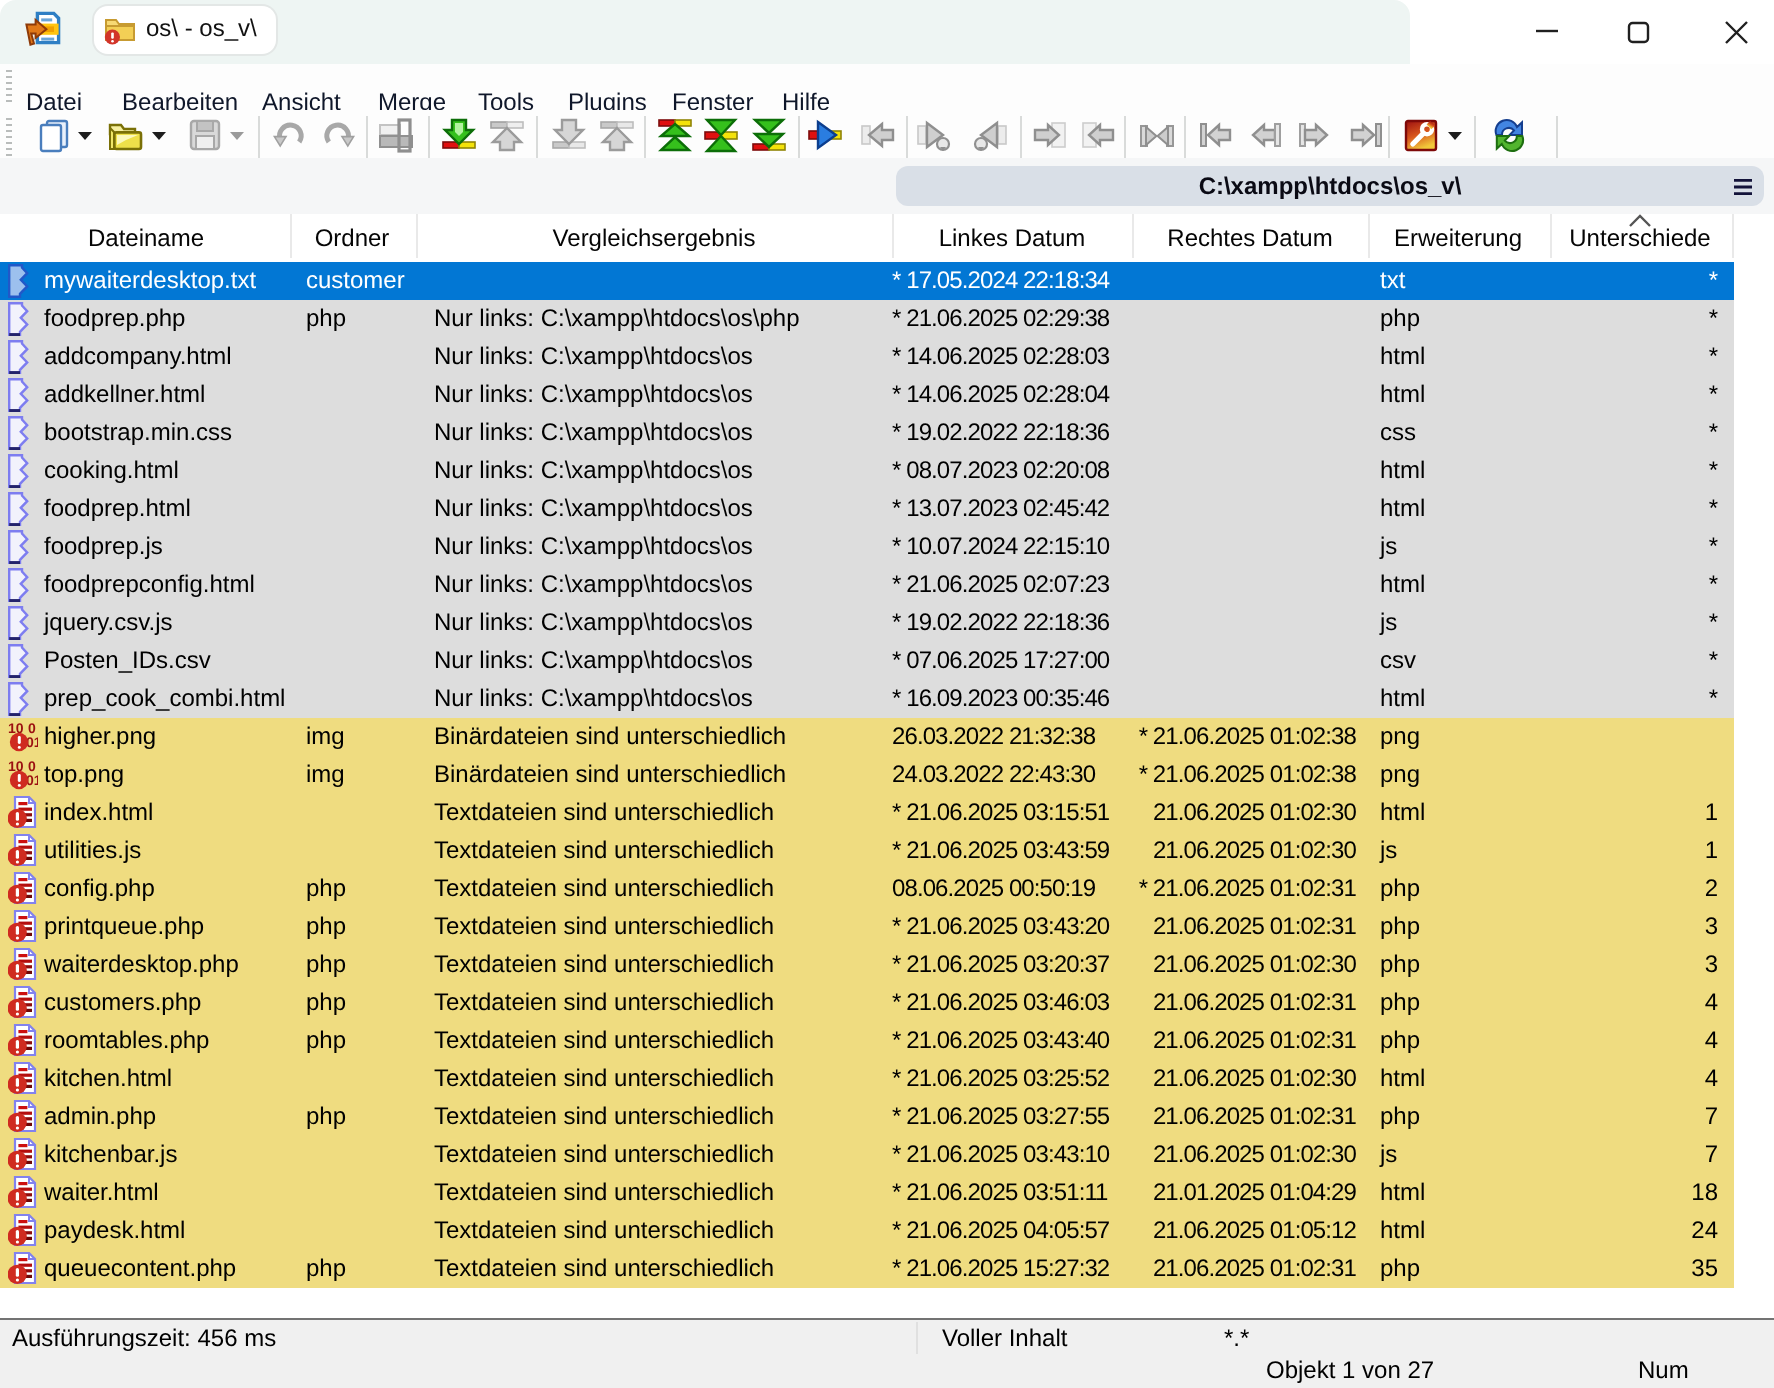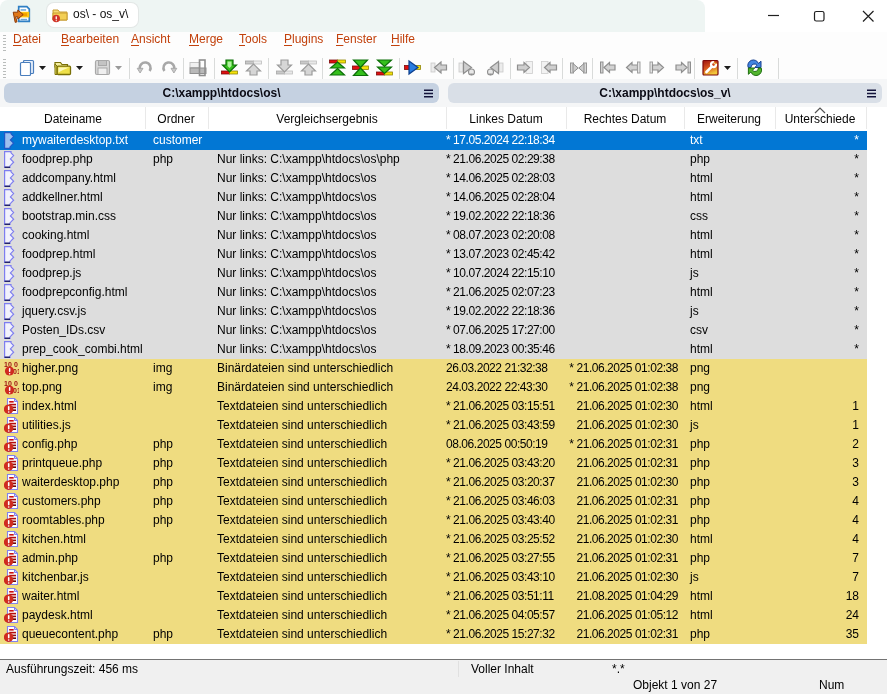--- a/index.html
+++ b/index.html
@@ -3,21 +3,21 @@
 *{margin:0;padding:0;box-sizing:border-box}
 html,body{width:887px;height:694px;overflow:hidden}
 body{font-family:"Liberation Sans",sans-serif;font-size:12px;color:#000;background:#fff;position:relative}
 .abs{position:absolute}
 
 #titlebar{position:absolute;left:0;top:0;width:705px;height:32px;background:#eef5f3;border-radius:8px 8px 0 0}
 #tab{position:absolute;left:47px;top:3px;width:91px;height:24px;background:#fff;border-radius:7px;box-shadow:0 0 0 1px #e3e7e6}
 #tab .tabtxt{position:absolute;left:26px;top:4px;font-size:12px;color:#111;white-space:pre}
 
 #menubar{position:absolute;left:0;top:32px;width:887px;height:23px;background:#fdfdfd}
-#menubar span{position:absolute;top:0;color:#c2410c}
+#menubar span{position:absolute;top:12px;color:#0f172a}
 #menubar u{text-decoration:underline;text-underline-offset:2px}
 
 #toolbar{position:absolute;left:0;top:55px;width:887px;height:24px;background:#fdfdfd}
 .tsep{position:absolute;top:3px;width:1px;height:22px;background:#d9dbda}
 .tico{position:absolute;top:4px}
 
 #pathrow{position:absolute;left:0;top:79px;width:887px;height:28px;background:#f5f6f7}
 .phdr{position:absolute;top:4px;height:20px;border-radius:6px;font-weight:bold;text-align:center;line-height:20px;color:#0a0a14}
 #phL{left:4px;width:435px;background:#c5d1e1}
 #phR{left:448px;width:434px;background:#d9dfe7}
@@ -240,23 +240,20 @@
       <path d="M1 7 L8 7 L4.5 11 Z" fill="#1d1d1d"></path>
     </svg>
   <div class="tsep" style="left:737px"></div>
   <svg class="tico" style="left:746px;top:4px" width="18" height="18" viewBox="0 0 18 18">
       <path d="M2.2 8.5 A5.5 5.5 0 0 1 12.5 4.5 L15 2.2 L15 8.5 L8.8 8.5 L11 6.2 A3.4 3.4 0 0 0 5 8.5 Z" fill="#4285e2" stroke="#153e8e" stroke-width="1"></path>
       <path d="M15.2 9 A5.5 5.5 0 0 1 4.9 13 L2.4 15.3 L2.4 9 L8.6 9 L6.4 11.3 A3.4 3.4 0 0 0 12.4 9 Z" fill="#52b52e" stroke="#1e6e10" stroke-width="1"></path>
     </svg>
   <div class="tsep" style="left:778px"></div>
 </div>
 <div id="pathrow">
-  <div id="phL" class="phdr">C:\xampp\htdocs\os\<svg class="phm" style="right:6px" width="9" height="9" viewBox="0 0 9 9">
-        <path d="M0 1.2 H9 M0 4.5 H9 M0 7.8 H9" stroke="#13133a" stroke-width="1.4"></path>
-      </svg></div>
   <div id="phR" class="phdr">C:\xampp\htdocs\os_v\<svg class="phm" style="right:6px" width="9" height="9" viewBox="0 0 9 9">
         <path d="M0 1.2 H9 M0 4.5 H9 M0 7.8 H9" stroke="#13133a" stroke-width="1.4"></path>
       </svg></div>
 </div>
 <div id="colhdr">
   <span class="h" style="left:73px">Dateiname</span>
   <span class="h" style="left:176px">Ordner</span>
   <span class="h" style="left:327px">Vergleichsergebnis</span>
   <span class="h" style="left:506px">Linkes Datum</span>
   <span class="h" style="left:625px">Rechtes Datum</span>
@@ -394,21 +391,21 @@
     <span class="c-ext">csv</span>
     <span class="c-diff">*</span>
   </div>
 <div class="r gray" style="top:340px">
     <svg class="ric" width="12" height="17" viewBox="0 0 12 17">
       <path d="M0.6 0.6 L7 0.6 L7 1.8 L9.6 4.6 L6.4 7.9 L9.6 11.2 L6 14.9 L6 16.4 L0.6 16.4 Z" fill="#f2f2fc" stroke="#7d7df0" stroke-width="1.2"></path>
       <path d="M0.6 16.3 L6 16.3" stroke="#23236b" stroke-width="1.5"></path>
     </svg>
     <span class="c-name">prep_cook_combi.html</span>
     <span class="c-res">Nur links: C:\xampp\htdocs\os</span>
-    <span class="c-ld">* 18.09.2023 00:35:46</span>
+    <span class="c-ld">* 16.09.2023 00:35:46</span>
     <span class="c-ext">html</span>
     <span class="c-diff">*</span>
   </div>
 <div class="r yel" style="top:359px">
     <svg class="ric" width="15" height="17" viewBox="0 0 15 17">
       <text x="0" y="6.5" font-size="7" font-weight="bold" fill="#9b1010" font-family="Liberation Sans">10</text>
       <text x="10" y="6.5" font-size="7" font-weight="bold" fill="#9b1010">0</text>
       <text x="9" y="13.5" font-size="7" font-weight="bold" fill="#9b1010">01</text>
       <circle cx="5.5" cy="11" r="4.6" fill="#cf2b20"></circle>
       <rect x="4.9" y="8" width="1.5" height="4" rx="0.7" fill="#fff"></rect>
@@ -641,21 +638,21 @@
       <rect x="5.2" y="5.8" width="6.8" height="1.6" fill="#b40d0d"></rect>
       <rect x="5.2" y="8.6" width="6.8" height="1.6" fill="#8f0a0a"></rect>
       <rect x="5.2" y="11.4" width="6.8" height="1.6" fill="#6e0606"></rect>
       <circle cx="4.6" cy="11.2" r="4.8" fill="#cf2b20"></circle>
       <rect x="3.9" y="8" width="1.6" height="4.4" rx="0.8" fill="#fff"></rect>
       <rect x="3.9" y="13.3" width="1.6" height="1.5" rx="0.8" fill="#fff"></rect>
     </svg>
     <span class="c-name">waiter.html</span>
     <span class="c-res">Textdateien sind unterschiedlich</span>
     <span class="c-ld">* 21.06.2025 03:51:11</span>
-    <span class="c-rd">21.08.2025 01:04:29</span>
+    <span class="c-rd">21.01.2025 01:04:29</span>
     <span class="c-ext">html</span>
     <span class="c-diff">18</span>
   </div>
 <div class="r yel" style="top:606px">
     <svg class="ric" width="15" height="17" viewBox="0 0 15 17">
       <path d="M3.5 0.5 L10.5 0.5 L13.5 3.5 L13.5 15.5 L3.5 15.5 Z" fill="#fff" stroke="#8282ee" stroke-width="1.1"></path>
       <path d="M10.5 0.5 L10.5 3.5 L13.5 3.5" fill="none" stroke="#8282ee" stroke-width="1"></path>
       <rect x="5.2" y="3" width="4.5" height="1.6" fill="#cc0f0f"></rect>
       <rect x="5.2" y="5.8" width="6.8" height="1.6" fill="#b40d0d"></rect>
       <rect x="5.2" y="8.6" width="6.8" height="1.6" fill="#8f0a0a"></rect>

